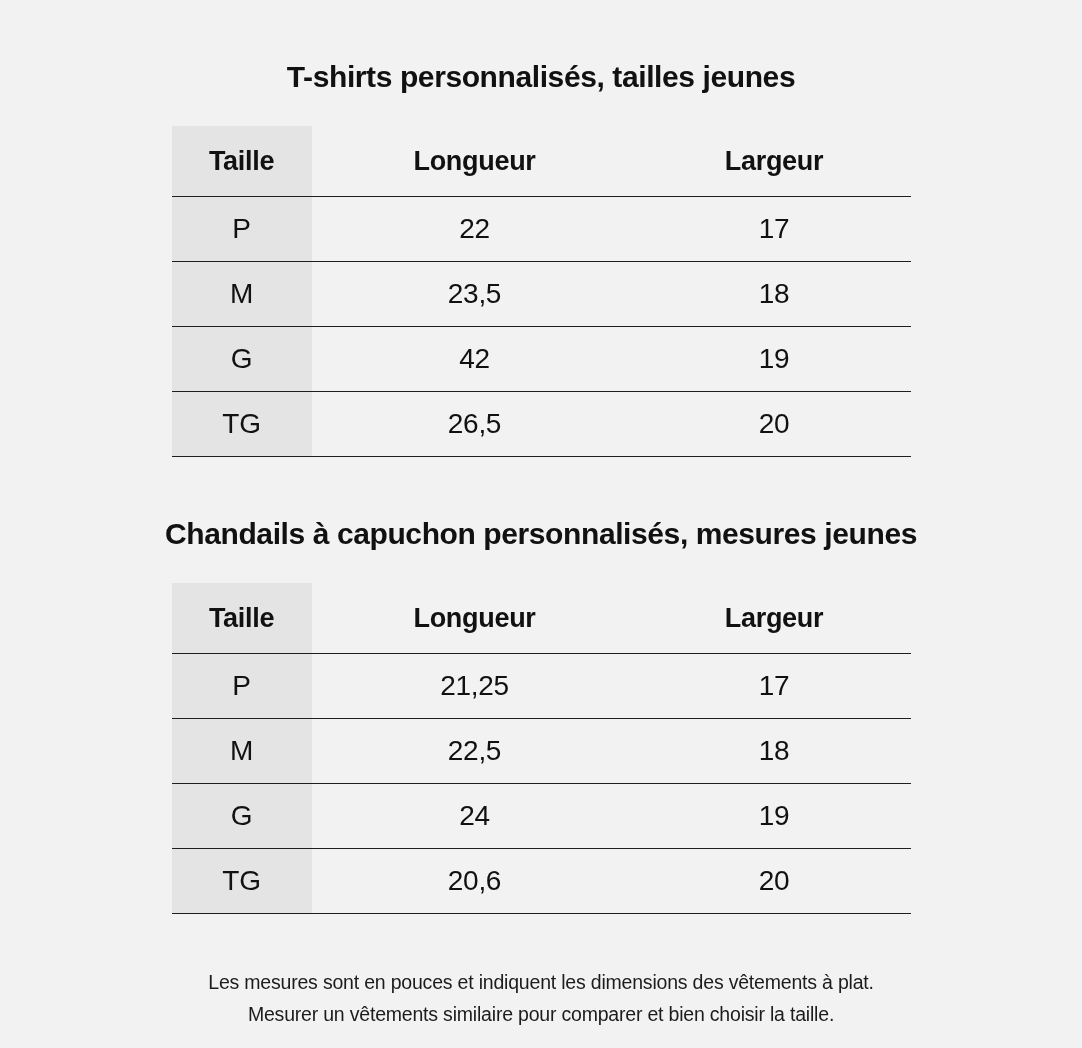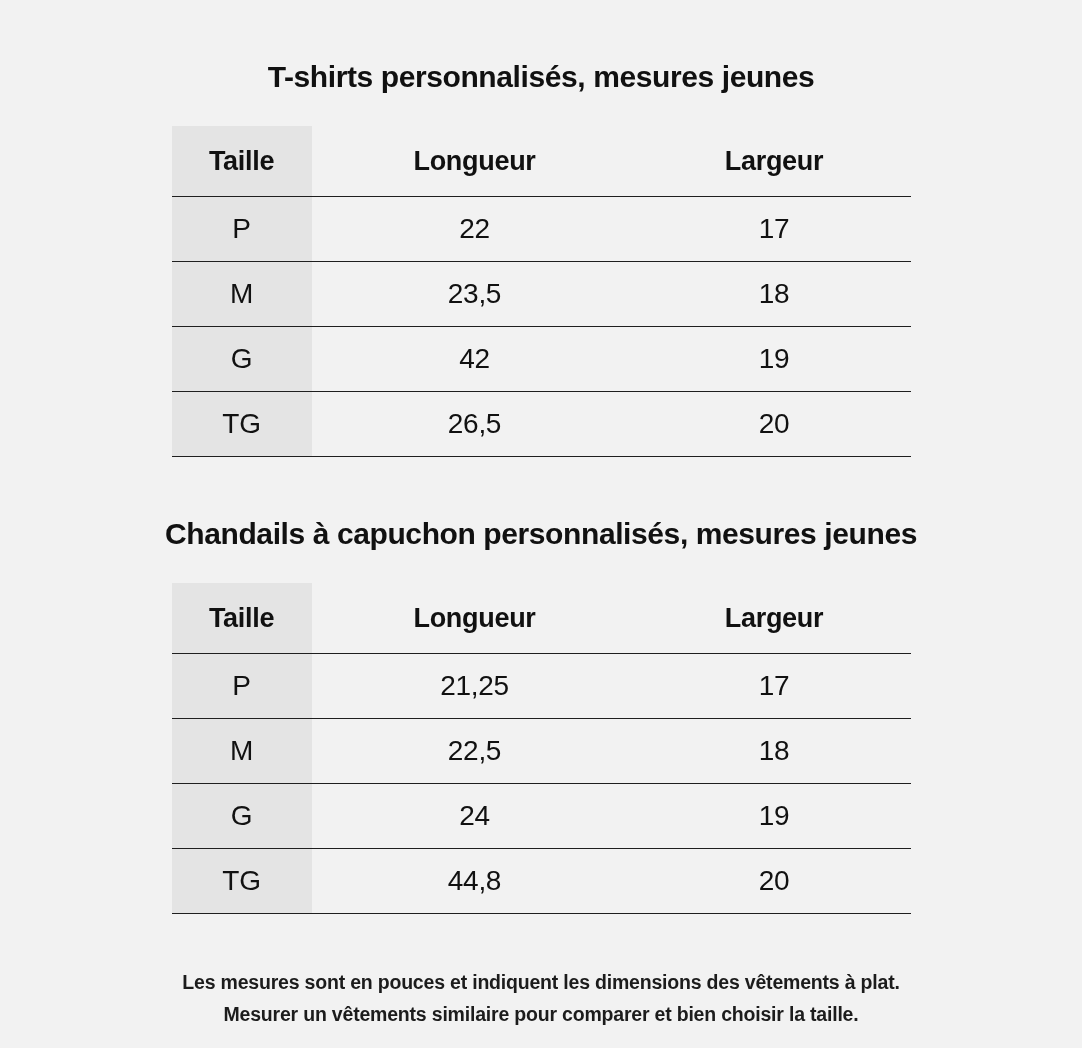--- a/index.html
+++ b/index.html
@@ -60,30 +60,29 @@
   table.size-table .shaded {
     background: #e4e4e4;
   }
   .footnote {
     margin-top: 52px;
     text-align: center;
     font-size: 19.5px;
     line-height: 32px;
     color: #1c1c1c;
     letter-spacing: -0.2px;
-    font-weight: bold;
   }
 </style>
 </head>
 <body>
 
 <main class="page">
 
   <section class="section-tshirts">
-    <h1 class="table-title">T-shirts personnalisés, mesures jeunes</h1>
+    <h1 class="table-title">T-shirts personnalisés, tailles jeunes</h1>
     <table class="size-table">
       <colgroup>
         <col class="col-size">
           <col class="col-length">
           <col class="col-width">
       </colgroup>
       <thead>
         <tr>
           <th class="shaded">Taille</th>
           <th>Longueur</th>
@@ -141,21 +140,21 @@
           <td>22,5</td>
           <td>18</td>
         </tr>
         <tr>
           <td class="shaded">G</td>
           <td>24</td>
           <td>19</td>
         </tr>
         <tr>
           <td class="shaded">TG</td>
-          <td>44,8</td>
+          <td>20,6</td>
           <td>20</td>
         </tr>
       </tbody>
     </table>
   </section>
 
   <div class="footnote">
     <div>Les mesures sont en pouces et indiquent les dimensions des vêtements à plat.</div>
     <div>Mesurer un vêtements similaire pour comparer et bien choisir la taille.</div>
   </div>

